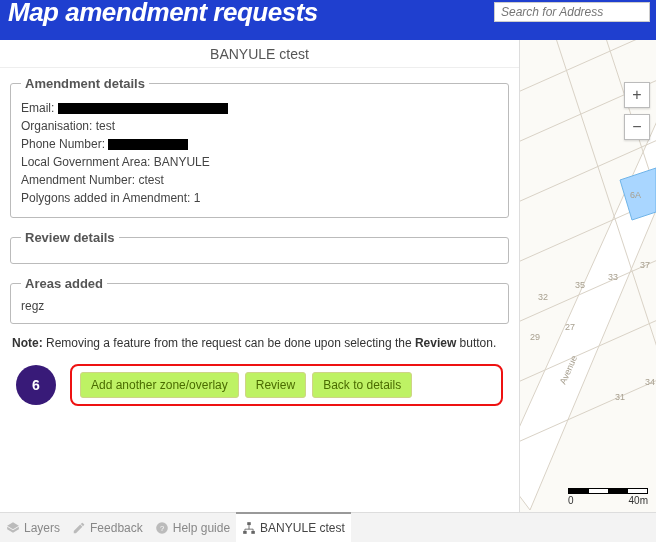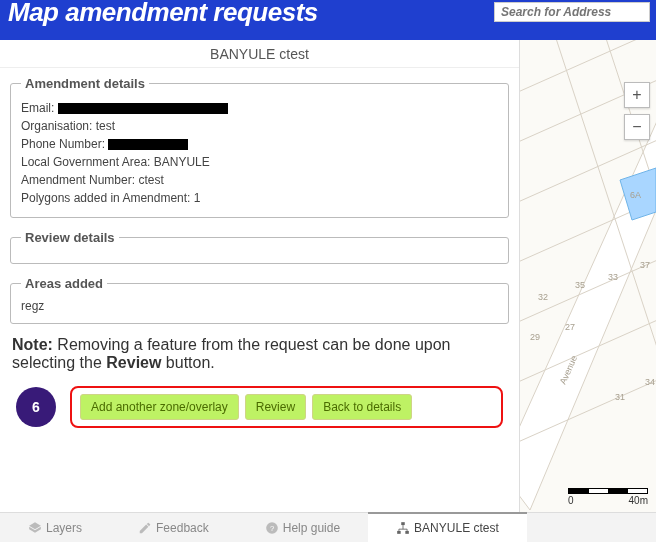--- a/index.html
+++ b/index.html
@@ -32,21 +32,20 @@
   }
   .search {
     width: 156px;
     height: 20px;
     border: 1px solid #ccc;
     background: #fff;
     font-style: italic;
     font-size: 12px;
     padding: 2px 6px;
     color: #888;
-    font-weight: bold;
   }
   
   .main {
     display: flex;
     height: 472px; 
   }
   .left {
     width: 520px;
     border-right: 1px solid #ddd;
     padding: 0;
@@ -93,21 +92,21 @@
   }
   fieldset.areas, fieldset.reqdet { min-height: 30px; }
   .kv { line-height: 1.5; }
   .kv .redact {
     display: inline-block;
     background: #000;
     height: 11px;
     vertical-align: middle;
   }
   .note {
-    font-size: 16px;
+    font-size: 12px;
     color: #333;
     margin: 6px 2px 14px 2px;
   }
   .note b { font-weight: 700; }
   
   .action-wrap {
     position: relative;
     display: flex;
     align-items: center;
     gap: 14px;
@@ -179,21 +178,21 @@
   
   .footer {
     height:30px;
     background:#f3f3f3;
     border-top:1px solid #ddd;
     display:flex;
     align-items:stretch;
   }
   .ftab {
     display:flex;align-items:center;gap:4px;
-    padding:0 28px;
+    padding:0 6px;
     font-size:12px;color:#888;
     cursor:pointer;
   }
   .ftab.active { background:#fff;color:#444;border-top:2px solid #999;margin-top:-1px;}
   .ftab .ic { width:14px;height:14px;display:inline-flex;align-items:center;justify-content:center;}
   .fspace{flex:1;}
 </style>
 </head>
 <body>
 

